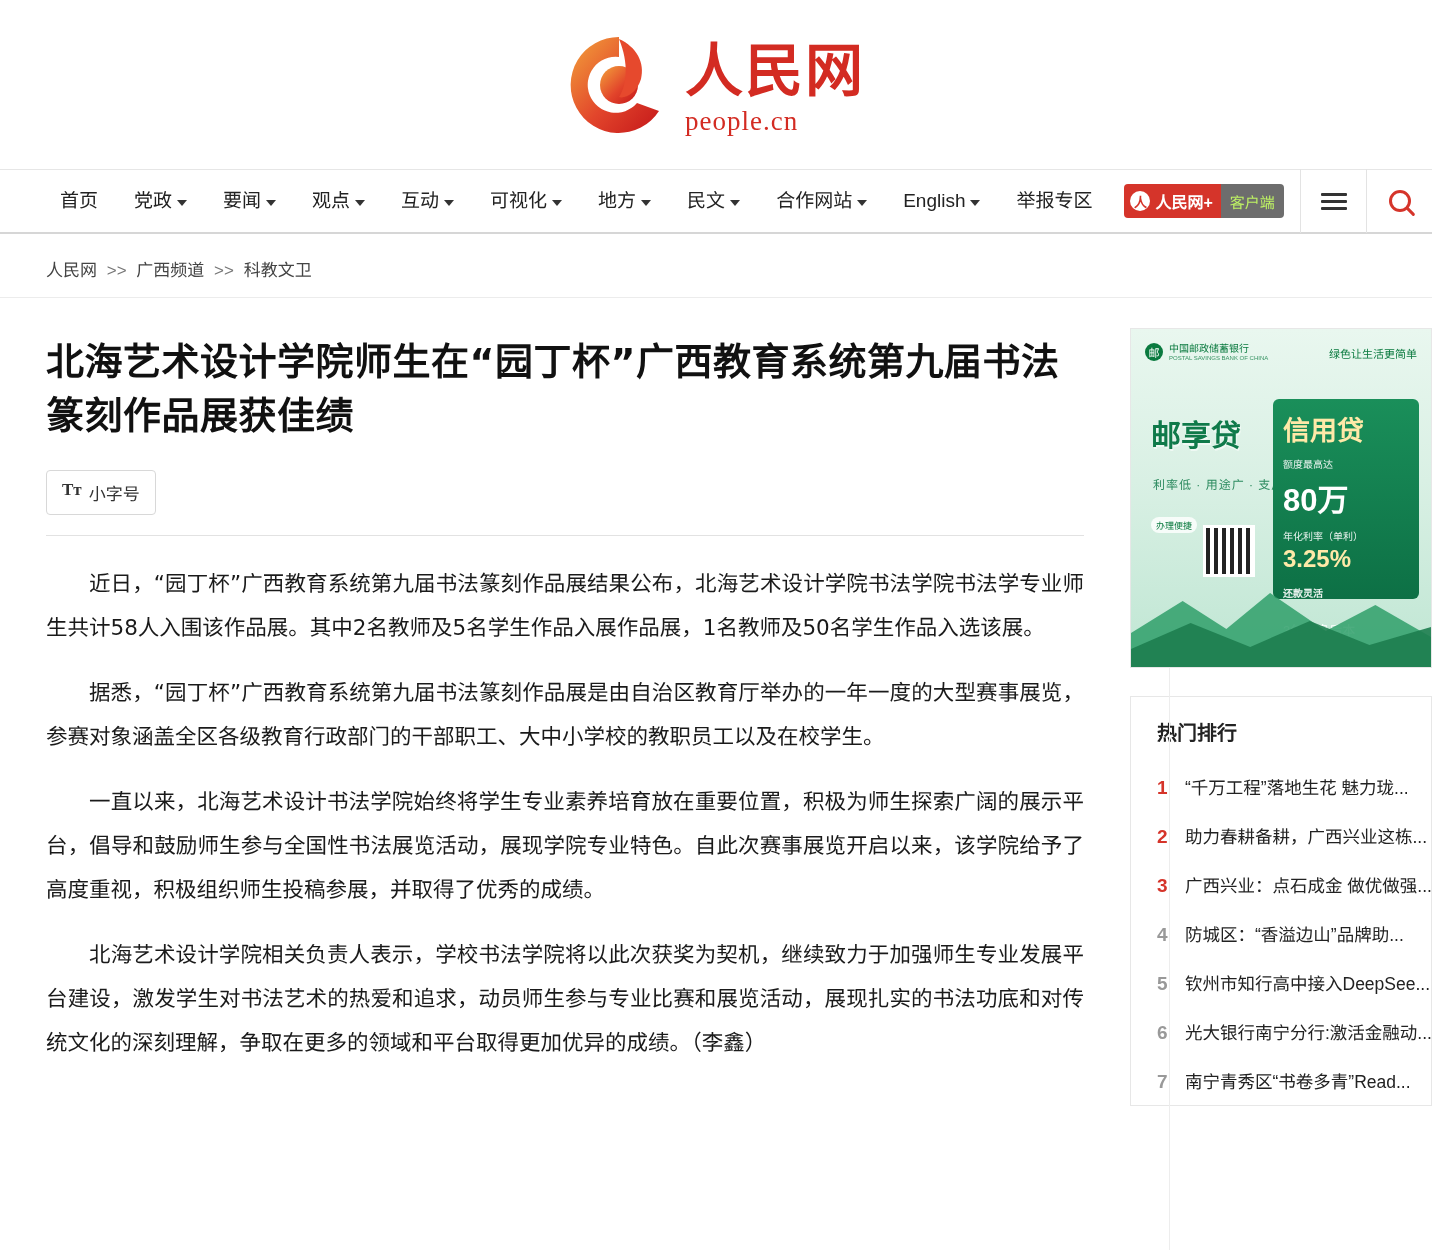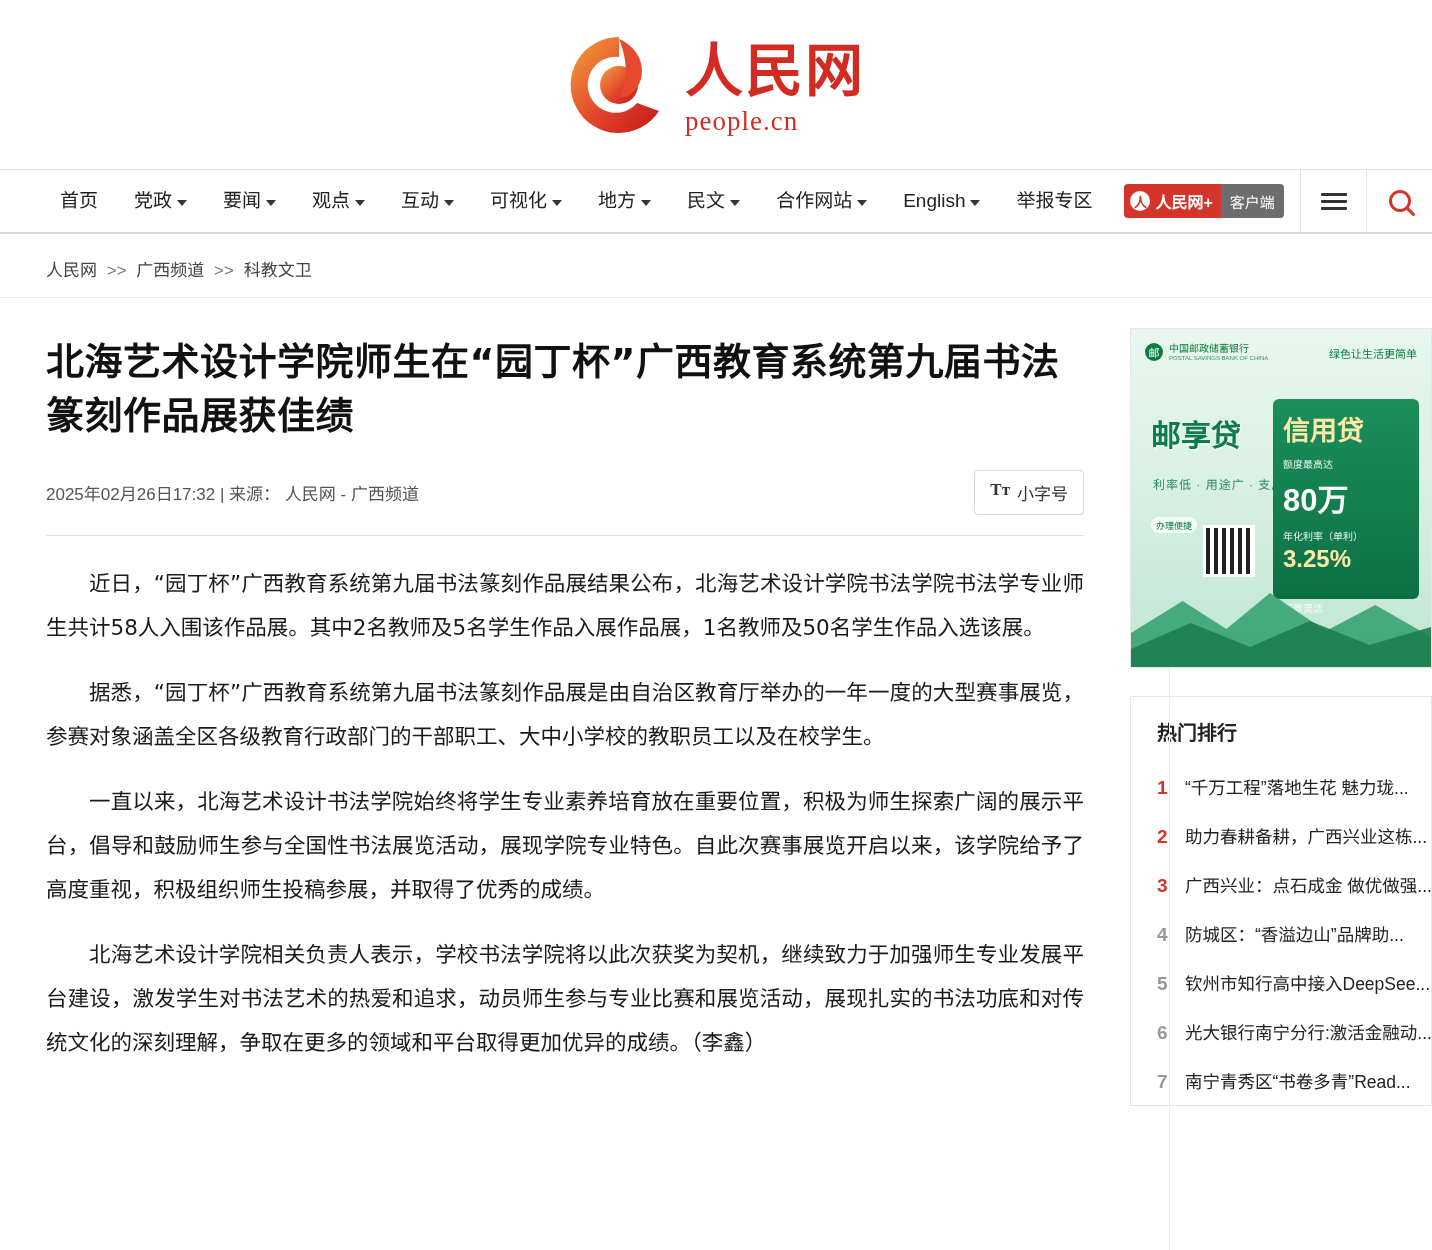--- a/index.html
+++ b/index.html
@@ -59,21 +59,21 @@
   .nav-app .red {
     background: #d5342a; color: #fff; font-size: 16px;
     padding: 0 8px 0 6px; height: 34px; display: flex; align-items: center; gap: 5px;
     font-weight: bold;
   }
   .nav-app .circ {
     width: 20px; height: 20px; border-radius: 50%; background: #fff;
     color: #d5342a; font-size: 13px; display: flex; align-items: center; justify-content: center;
   }
   .nav-app .grey {
-    background: #6d6d6d; color: #ffffff; font-size: 15px; padding: 0 9px;
+    background: #6d6d6d; color: #bef264; font-size: 15px; padding: 0 9px;
     height: 34px; display: flex; align-items: center;
   }
   .nav-right {
     margin-left: auto; display: flex; align-items: stretch; height: 64px;
   }
   .nav-icon-btn {
     width: 66px; display: flex; align-items: center; justify-content: center;
     border-left: 1px solid #e3e3e3; cursor: pointer;
   }
   .burger span {
@@ -157,21 +157,21 @@
   .ad-badge {
     position: absolute; top: 70px; right: 12px; width: 146px; height: 200px;
     background: linear-gradient(180deg,#1a8f5a,#0d7045); border-radius: 6px;
     color: #fff; padding: 10px; text-align: left;
   }
   .ad-badge .b1 { font-size: 27px; font-weight: bold; color: #ffe9a8; }
   .ad-badge .b2 { font-size: 10px; margin-top: 8px; opacity: .9; }
   .ad-badge .b3 { font-size: 31px; font-weight: bold; margin-top: 4px; }
   .ad-badge .b4 { font-size: 10px; margin-top: 8px; opacity: .9; }
   .ad-badge .b5 { font-size: 24px; font-weight: bold; color: #ffe9a8; margin-top: 2px; }
-  .ad-badge .b6 { font-size: 10px; margin-top: 27px; opacity: .9; }
+  .ad-badge .b6 { font-size: 10px; margin-top: 12px; opacity: .9; font-weight: bold; }
   .ad-badge .b7 { font-size: 13px; font-weight: normal; margin-top: 20px; }
   .ad-qr {
     position: absolute; left: 72px; top: 196px; width: 52px; height: 52px;
     background:
       repeating-linear-gradient(90deg,#222 0 4px,#fff 4px 8px),
       #fff;
     border: 3px solid #fff;
   }
   .ad-chip {
     position: absolute; left: 20px; top: 188px; width: 46px; height: 16px;
@@ -304,26 +304,20 @@
   <a href="#">科教文卫</a>
 </div>
 
 <div class="side-divider"></div>
 
 <div class="wrap">
   <div class="main">
     <h1 class="title">北海艺术设计学院师生在“园丁杯”广西教育系统第九届书法篆刻作品展获佳绩</h1>
 
     <div class="meta-row">
-      <div class="meta">
-        <span>2025年02月26日17:32</span>
-        <span> | </span>
-        <span>来源：</span>
-        <span>人民网 - 广西频道</span>
-      </div>
       <div class="fontsize-btn">
         <span class="tt">Tт</span>
         <span>小字号</span>
       </div>
     </div>
 
     <div class="article">
       <p>近日，“园丁杯”广西教育系统第九届书法篆刻作品展结果公布，北海艺术设计学院书法学院书法学专业师生共计58人入围该作品展。其中2名教师及5名学生作品入展作品展，1名教师及50名学生作品入选该展。</p>
       <p>据悉，“园丁杯”广西教育系统第九届书法篆刻作品展是由自治区教育厅举办的一年一度的大型赛事展览，参赛对象涵盖全区各级教育行政部门的干部职工、大中小学校的教职员工以及在校学生。</p>
       <p>一直以来，北海艺术设计书法学院始终将学生专业素养培育放在重要位置，积极为师生探索广阔的展示平台，倡导和鼓励师生参与全国性书法展览活动，展现学院专业特色。自此次赛事展览开启以来，该学院给予了高度重视，积极组织师生投稿参展，并取得了优秀的成绩。</p>

